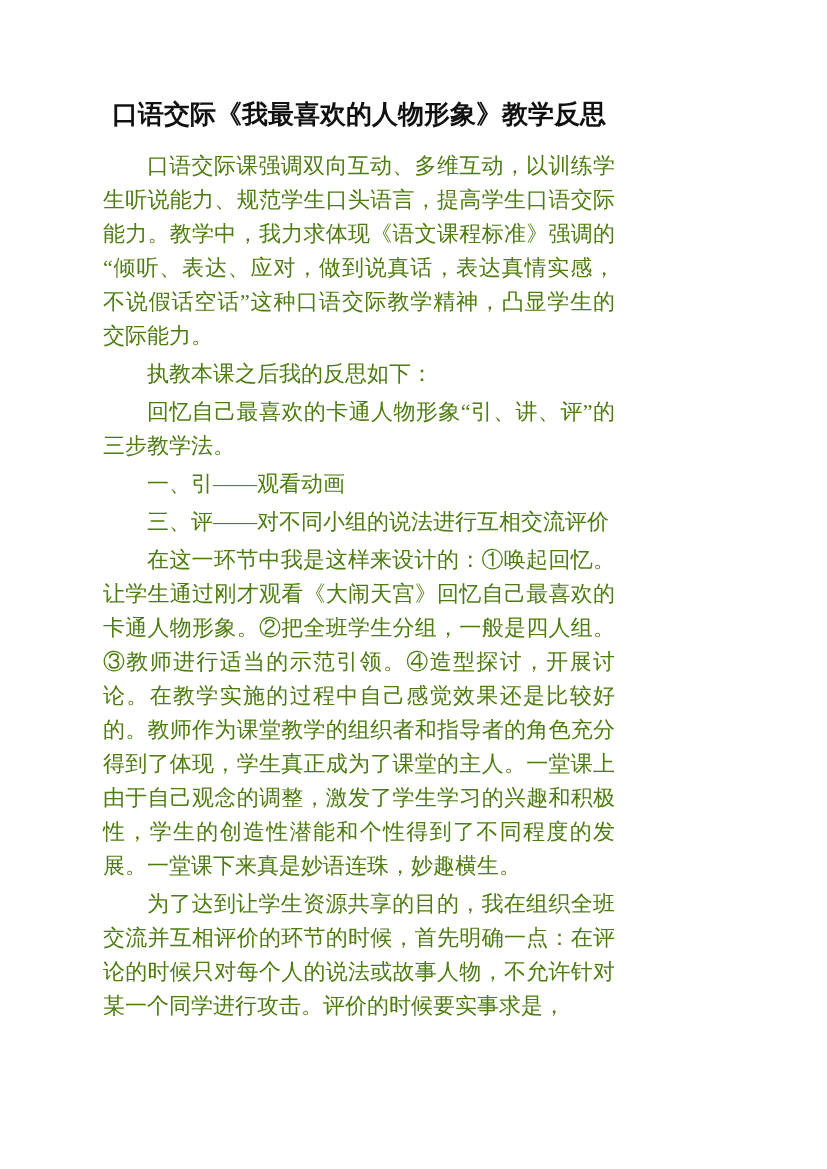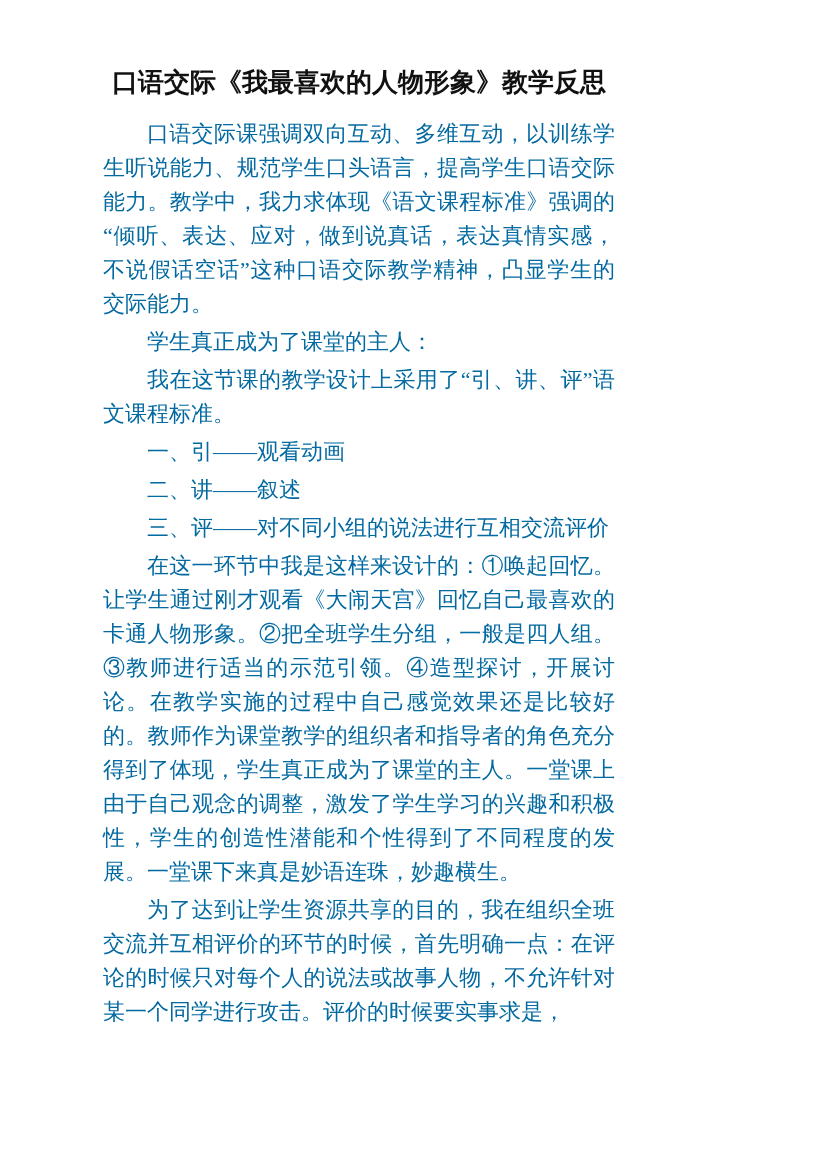--- a/index.html
+++ b/index.html
@@ -9,59 +9,58 @@
   body {
     width: 827px;
     height: 1169px;
     background: #ffffff;
     overflow: hidden;
   }
   .page {
     box-sizing: border-box;
     width: 717px;
     height: 1169px;
-    padding: 64px 102px 0 103px;
+    padding: 96px 102px 0 103px;
     background: #ffffff;
   }
   .doc-title {
     margin: 0 0 17px 0;
     font-family: "Liberation Sans", "DejaVu Sans", sans-serif;
     font-weight: bold;
     font-size: 26px;
     line-height: 36px;
     text-align: center;
     color: #111111;
   }
   .doc-paragraph {
     margin: 0 0 4px 0;
     font-family: "Liberation Serif", "DejaVu Serif", serif;
     font-size: 22px;
     line-height: 34px;
     text-align: justify;
     text-indent: 2em;
-    color: #0369a1;
+    color: #4d7c0f;
     word-break: break-all;
   }
 </style>
 </head>
 <body>
 
 <div class="page">
   <h1 class="doc-title">口语交际《我最喜欢的人物形象》教学反思</h1>
 
   <p class="doc-paragraph">口语交际课强调双向互动、多维互动，以训练学生听说能力、规范学生口头语言，提高学生口语交际能力。教学中，我力求体现《语文课程标准》强调的“倾听、表达、应对，做到说真话，表达真情实感，不说假话空话”这种口语交际教学精神，凸显学生的交际能力。</p>
 
-  <p class="doc-paragraph">学生真正成为了课堂的主人：</p>
+  <p class="doc-paragraph">执教本课之后我的反思如下：</p>
 
 
-  <p class="doc-paragraph">我在这节课的教学设计上采用了“引、讲、评”语文课程标准。</p>
+  <p class="doc-paragraph">回忆自己最喜欢的卡通人物形象“引、讲、评”的三步教学法。</p>
 
   <p class="doc-paragraph">一、引——观看动画</p>
 
 
-  <p class="doc-paragraph">二、讲——叙述</p>
 
   <p class="doc-paragraph">三、评——对不同小组的说法进行互相交流评价</p>
 
   <p class="doc-paragraph">在这一环节中我是这样来设计的：①唤起回忆。让学生通过刚才观看《大闹天宫》回忆自己最喜欢的卡通人物形象。②把全班学生分组，一般是四人组。③教师进行适当的示范引领。④造型探讨，开展讨论。在教学实施的过程中自己感觉效果还是比较好的。教师作为课堂教学的组织者和指导者的角色充分得到了体现，学生真正成为了课堂的主人。一堂课上由于自己观念的调整，激发了学生学习的兴趣和积极性，学生的创造性潜能和个性得到了不同程度的发展。一堂课下来真是妙语连珠，妙趣横生。</p>
 
   <p class="doc-paragraph">为了达到让学生资源共享的目的，我在组织全班交流并互相评价的环节的时候，首先明确一点：在评论的时候只对每个人的说法或故事人物，不允许针对某一个同学进行攻击。评价的时候要实事求是，</p>
 </div>
 
 </body></html>

